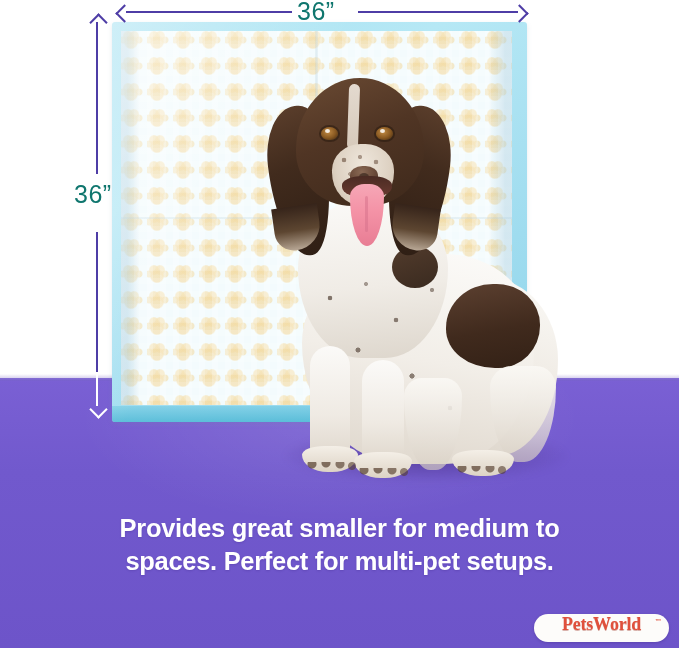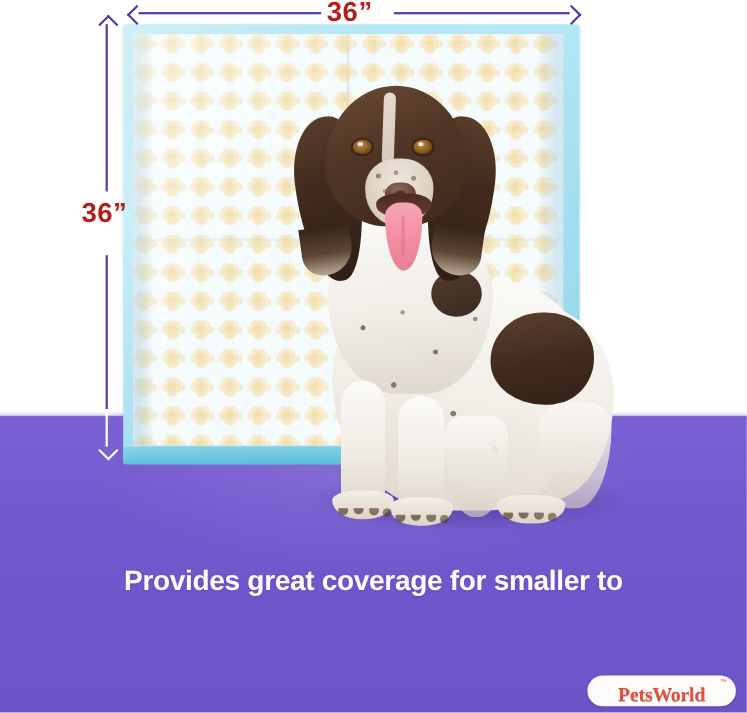--- a/index.html
+++ b/index.html
@@ -59,21 +59,21 @@
   .pad-sheen{position:absolute;inset:0;background:linear-gradient(120deg,rgba(255,255,255,.45) 0%,rgba(255,255,255,0) 38%);pointer-events:none;}
 
   
   .dim-h{position:absolute;left:116px;top:3px;width:412px;height:18px;}
   .dim-h .seg{position:absolute;top:8px;height:2px;background:#4e3da6;}
   .dim-h .seg.a{left:10px;width:166px;}
   .dim-h .seg.b{left:242px;width:160px;}
   .arrow-head{position:absolute;width:11px;height:11px;border-top:2px solid #4e3da6;border-left:2px solid #4e3da6;}
   .ah-left{left:2px;top:3.5px;transform:rotate(-45deg);}
   .ah-right{right:2px;top:3.5px;transform:rotate(135deg);}
-  .dim-label{position:absolute;color:#b91c1c;font-size:25px;font-weight:700;letter-spacing:.5px;
+  .dim-label{position:absolute;color:#0f766e;font-size:25px;font-weight:400;letter-spacing:.5px;
     font-family:"Liberation Sans", sans-serif;line-height:1;}
   .lbl-h{left:297px;top:-1px;}
   .lbl-v{left:74px;top:182px;}
 
   .dim-v{position:absolute;left:88px;top:14px;width:18px;height:404px;}
   .dim-v .vseg{position:absolute;left:8px;width:2px;}
   .dim-v .vseg.a{top:8px;height:152px;background:#4e3da6;}
   .dim-v .vseg.b{top:218px;height:140px;background:#4e3da6;}
   .dim-v .vseg.c{top:358px;height:34px;background:#ffffff;}
   .ah-up{left:3.5px;top:2px;transform:rotate(45deg);}
@@ -172,21 +172,21 @@
 
   
   .caption{position:absolute;left:0;top:512px;width:679px;text-align:center;color:#ffffff;
     font-size:25.5px;font-weight:bold;line-height:1.30;letter-spacing:-.3px;
     text-shadow:0 1px 2px rgba(60,35,130,.25);}
   .caption .cl{display:block;}
 
   
   .logo{position:absolute;left:534px;top:614px;width:135px;height:28px;border-radius:14px;
     background:#fdfcfa;box-shadow:0 1px 3px rgba(50,30,110,.28);
-    display:flex;align-items:flex-end;justify-content:center;}
+    display:flex;align-items:flex-start;justify-content:center;}
   .logo-text{color:#e0503c;font-size:18px;font-weight:bold;letter-spacing:-.2px;
     font-family:"Liberation Serif", serif;
     text-shadow:0 1px 0 rgba(150,40,25,.35);}
   .logo-tm{position:absolute;right:8px;top:4px;color:#e0503c;font-size:6px;font-weight:bold;}
 </style>
 </head>
 <body>
 
 <div id="stage">
 
@@ -252,21 +252,22 @@
     <div class="d-eye l"></div>
     <div class="d-eye r"></div>
     <div class="d-muzzle"></div>
     <div class="d-muzzle-spots"></div>
     <div class="d-nose"></div>
     <div class="d-mouth"></div>
     <div class="d-tongue"></div>
   </div>
 
   <div class="caption">
-    <span class="cl">Provides great coverage for smaller to</span>
+    <span class="cl">Provides great smaller for medium to</span>
+    <span class="cl">spaces. Perfect for multi-pet setups.</span>
   </div>
 
   <div class="logo">
     <span class="logo-text">PetsWorld</span>
     <span class="logo-tm">™</span>
   </div>
 
 </div>
 
 </body></html>

